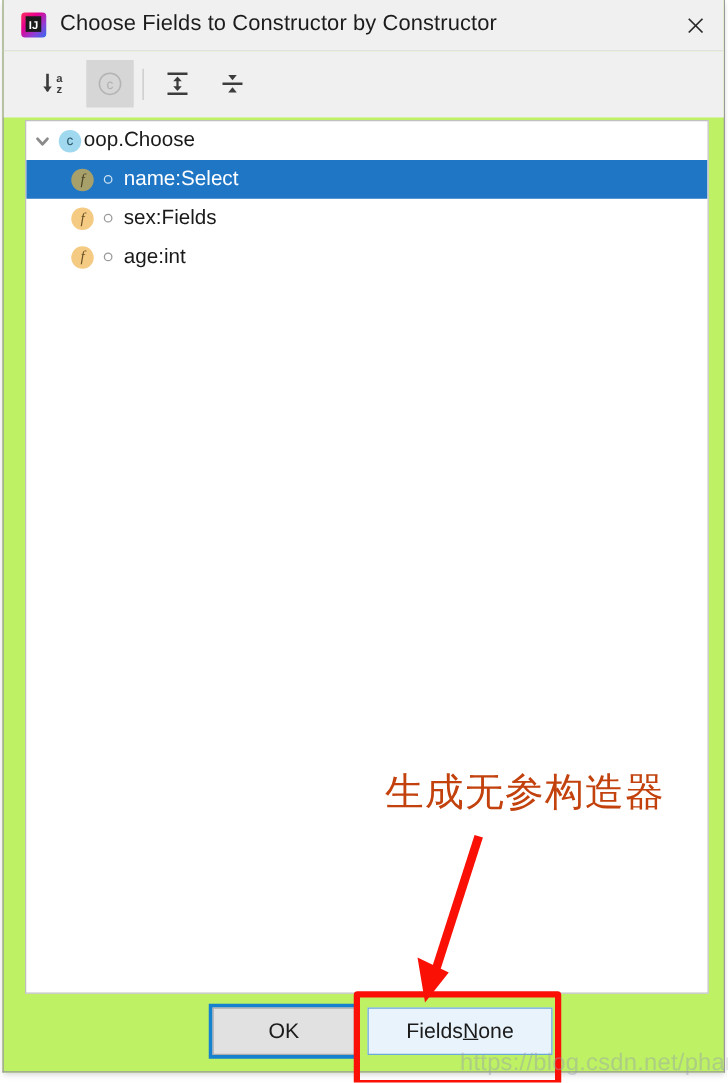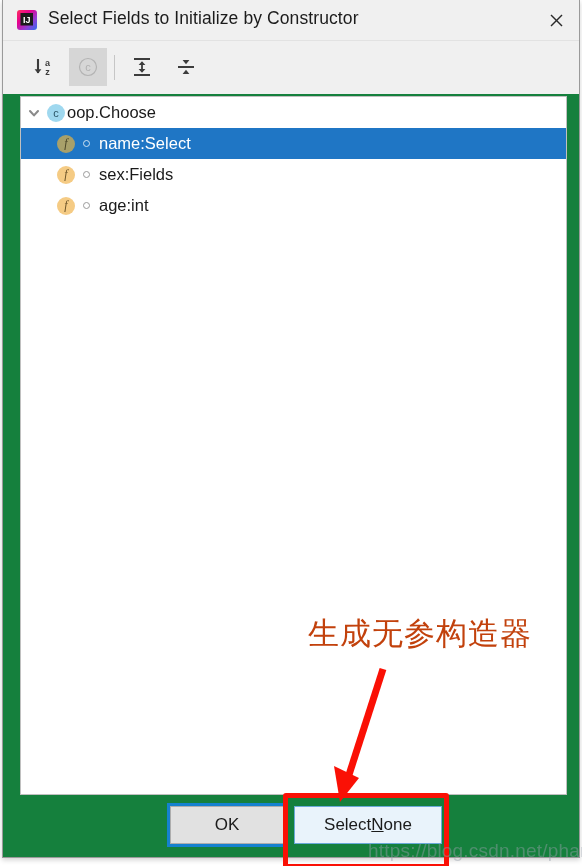--- a/index.html
+++ b/index.html
@@ -15,21 +15,21 @@
     position: relative;
   }
 
   
   #dialog-window {
     position: absolute;
     left: 2px;
     top: 0px;
     width: 578px;
     height: 858px;
-    background: #15803d;
+    background: #bef264;
     border: 1px solid #9a9a9a;
     border-top: none;
     box-sizing: border-box;
     box-shadow: 0 2px 5px rgba(0,0,0,0.18);
   }
 
   
   #title-bar {
     position: absolute;
     left: 0; top: 0;
@@ -278,21 +278,21 @@
             <stop offset="35%" stop-color="#e6008f"></stop>
             <stop offset="70%" stop-color="#8b41d8"></stop>
             <stop offset="100%" stop-color="#2f6df0"></stop>
           </linearGradient>
         </defs>
         <rect x="1" y="1" width="20" height="20" rx="3" fill="url(#ijg)"></rect>
         <rect x="4.5" y="4" width="12.5" height="12.5" fill="#1b1b1b"></rect>
         <text x="10.8" y="14" font-family="Liberation Sans, sans-serif" font-size="9" font-weight="bold" fill="#ffffff" text-anchor="middle">IJ</text>
       </svg>
     </div>
-    <div id="window-title">Select Fields to Initialize by Constructor</div>
+    <div id="window-title">Choose Fields to Constructor by Constructor</div>
     <div id="close-button">
       <svg width="15" height="15" viewBox="0 0 15 15">
         <line x1="2" y1="2" x2="13" y2="13" stroke="#2a2a2a" stroke-width="1.4"></line>
         <line x1="13" y1="2" x2="2" y2="13" stroke="#2a2a2a" stroke-width="1.4"></line>
       </svg>
     </div>
   </div>
 
   <div id="toolbar">
 
@@ -371,21 +371,21 @@
       </span>
       <span class="row-label">age:int</span>
     </div>
 
   </div>
 
   <div id="button-bar">
     <button id="btn-ok" class="dlg-btn">OK</button>
 
     <button id="btn-select-none" class="dlg-btn">
-      <span>Select </span>
+      <span>Fields </span>
         <span class="mnemonic">N</span>
         <span>one</span>
     </button>
 
   </div>
 
 </div>
 
 <div id="annotation-text">生成无参构造器</div>
 

